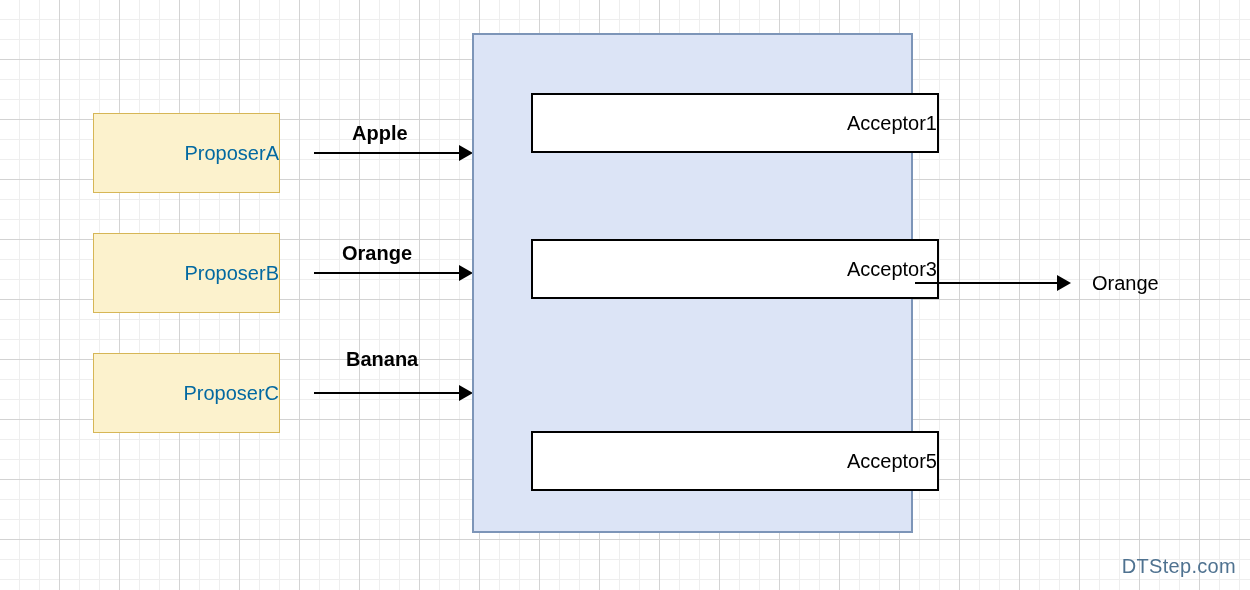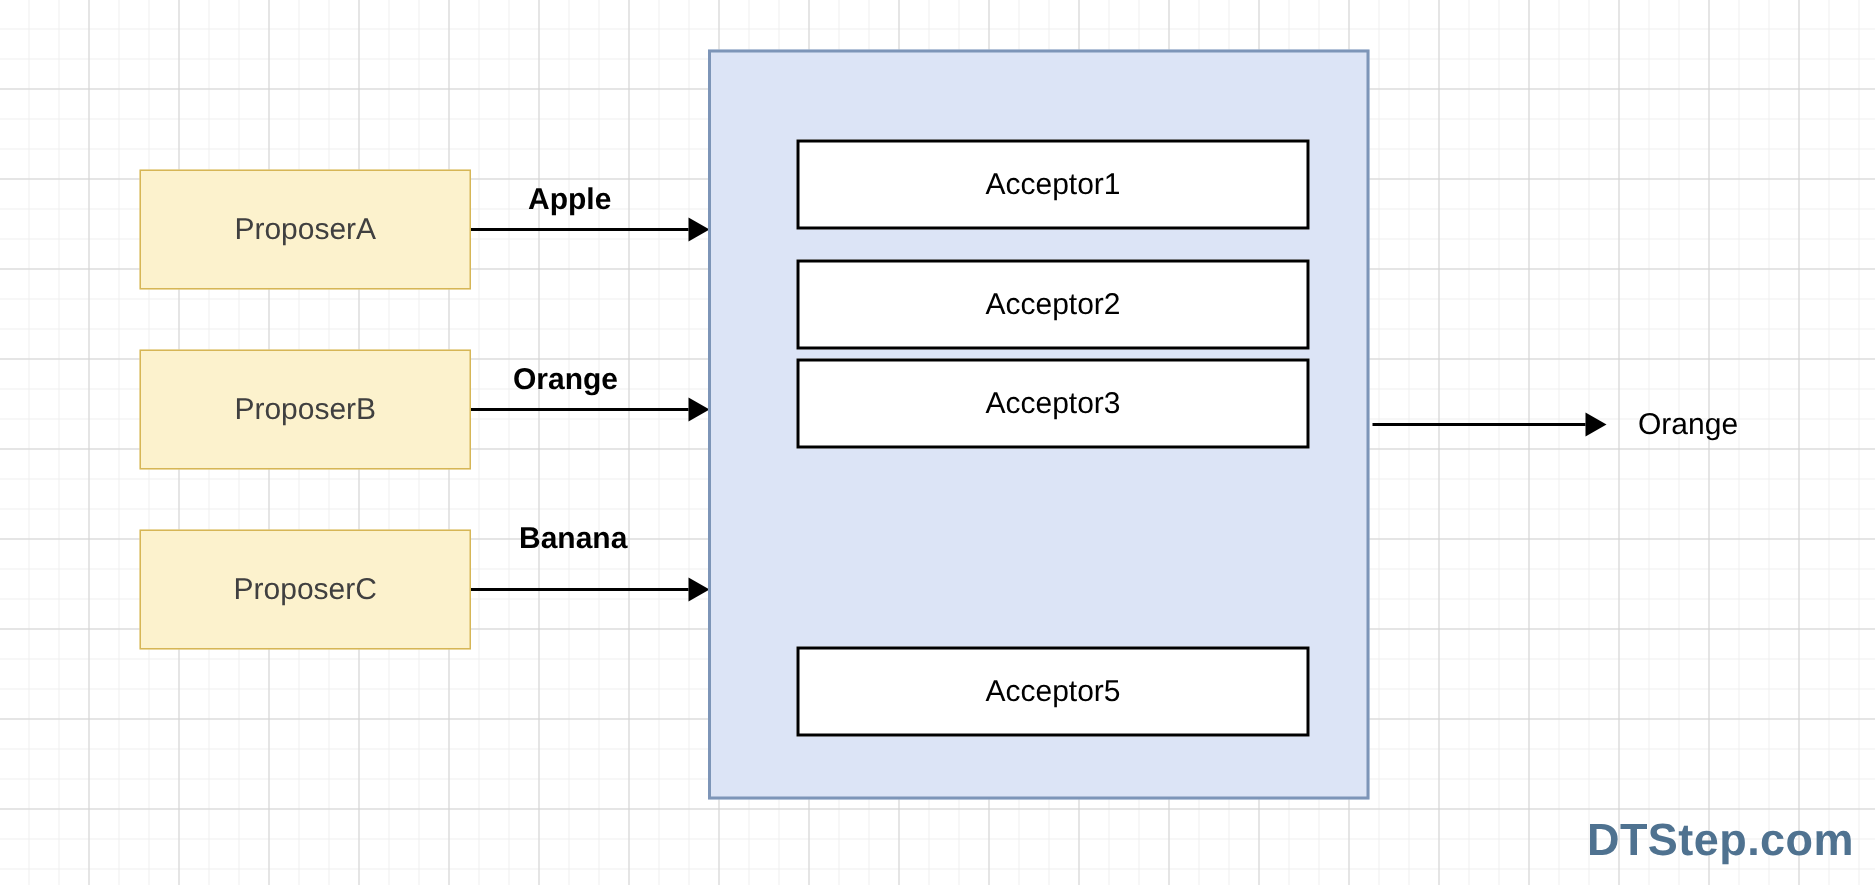--- a/index.html
+++ b/index.html
@@ -26,48 +26,50 @@
   .node {
     position: absolute;
     box-sizing: border-box;
     display: flex;
     align-items: center;
     justify-content: center;
     text-align: center;
   }
 
   .proposer {
-    width: 221px;
+    width: 187px;
     height: 80px;
     left: 93px;
     background: #fcf2cd;
     border: 1px solid #d6b656;
-    color: #404040;
+    color: #0369a1;
     font-size: 20px;
+    justify-content: flex-end;
   }
 
   .cluster {
     position: absolute;
     left: 472px;
     top: 33px;
     width: 441px;
     height: 500px;
     box-sizing: border-box;
     background: #dce4f6;
     border: 2px solid #7d95b8;
   }
 
   .acceptor {
-    width: 342px;
+    width: 408px;
     height: 60px;
     left: 531px;
     background: #ffffff;
     border: 2px solid #000000;
     color: #000000;
     font-size: 20px;
+    justify-content: flex-end;
   }
 
   .edge {
     position: absolute;
     height: 2px;
     background: #000000;
   }
   .arrowhead {
     position: absolute;
     width: 0;
@@ -87,25 +89,24 @@
     position: absolute;
     font-size: 20px;
     color: #000000;
     white-space: nowrap;
   }
 
   .watermark {
     position: absolute;
     right: 14px;
     bottom: 12px;
-    font-size: 30px;
+    font-size: 20px;
     color: #4f7290;
     letter-spacing: 0.3px;
     white-space: nowrap;
-    font-weight: bold;
   }
 </style>
 </head>
 <body>
 
 <div id="canvas">
 
   <div class="node proposer" style="top:113px">
     <span>ProposerA</span>
   </div>
@@ -126,23 +127,20 @@
 
   <div class="edge" style="left:314px; top:392px; width:145px"></div>
   <div class="arrowhead" style="left:459px; top:385px"></div>
   <div class="edge-label" style="left:346px; top:348px">Banana</div>
 
   <div class="cluster"></div>
 
   <div class="node acceptor" style="top:93px">
     <span>Acceptor1</span>
   </div>
-  <div class="node acceptor" style="top:173px">
-    <span>Acceptor2</span>
-  </div>
   <div class="node acceptor" style="top:239px">
     <span>Acceptor3</span>
   </div>
   <div class="node acceptor" style="top:431px">
     <span>Acceptor5</span>
   </div>
 
   <div class="edge" style="left:915px; top:282px; width:142px"></div>
   <div class="arrowhead" style="left:1057px; top:275px"></div>
   <div class="out-label" style="left:1092px; top:272px">Orange</div>

